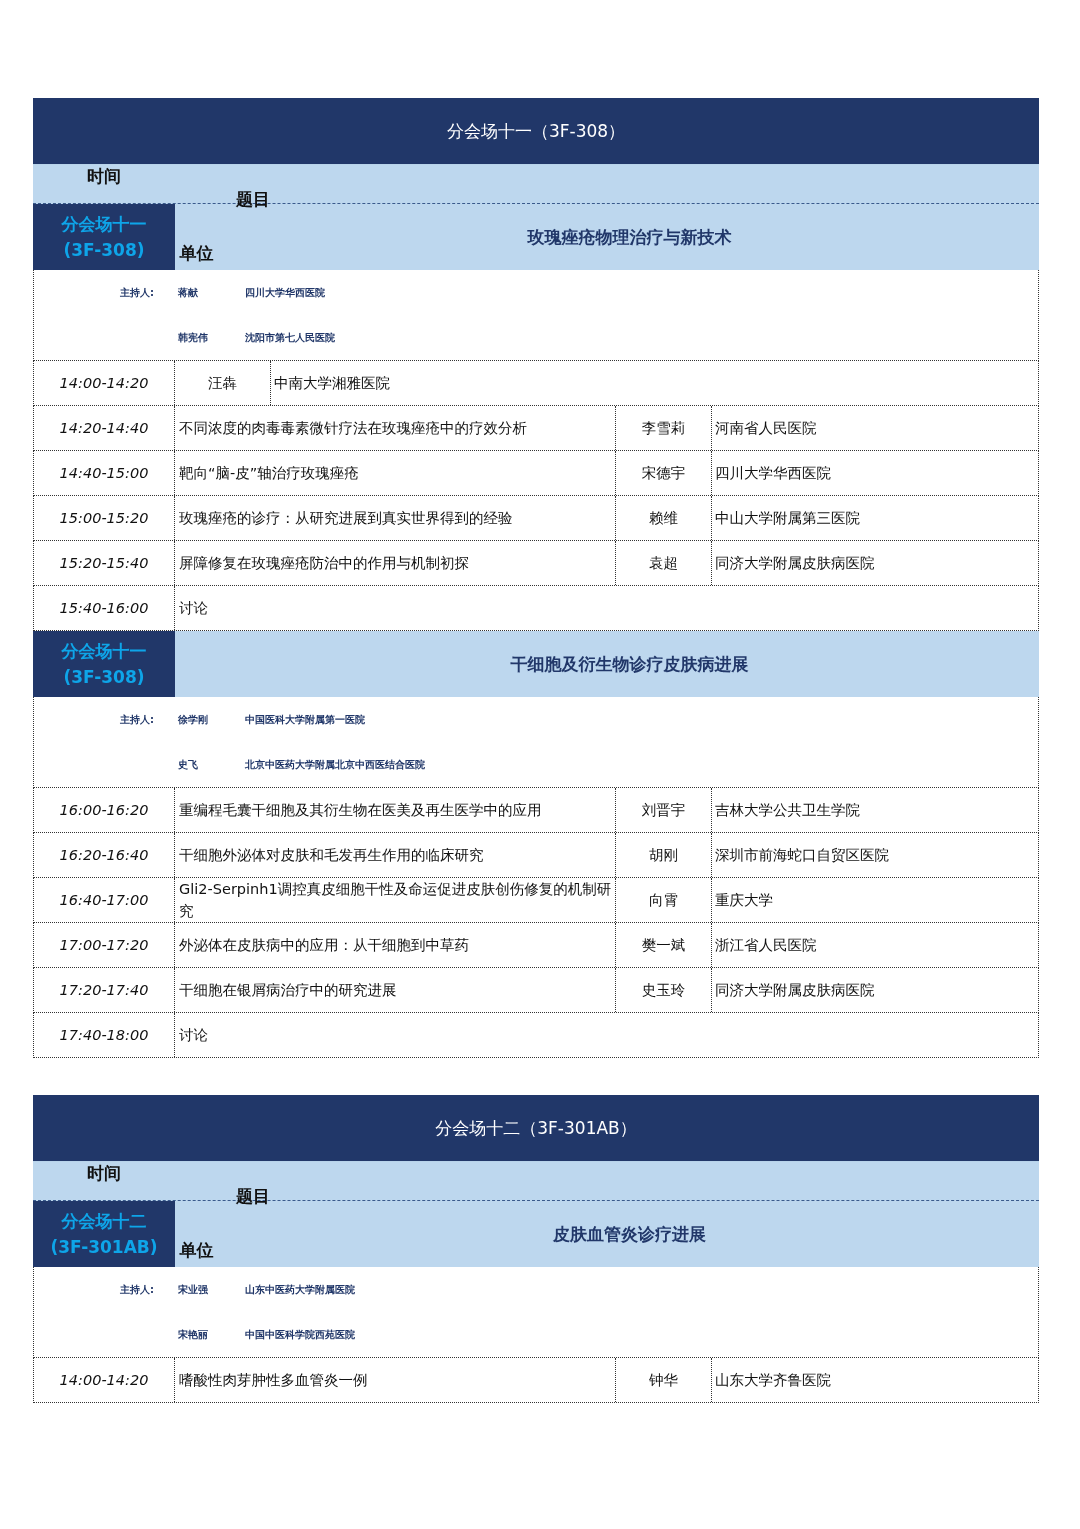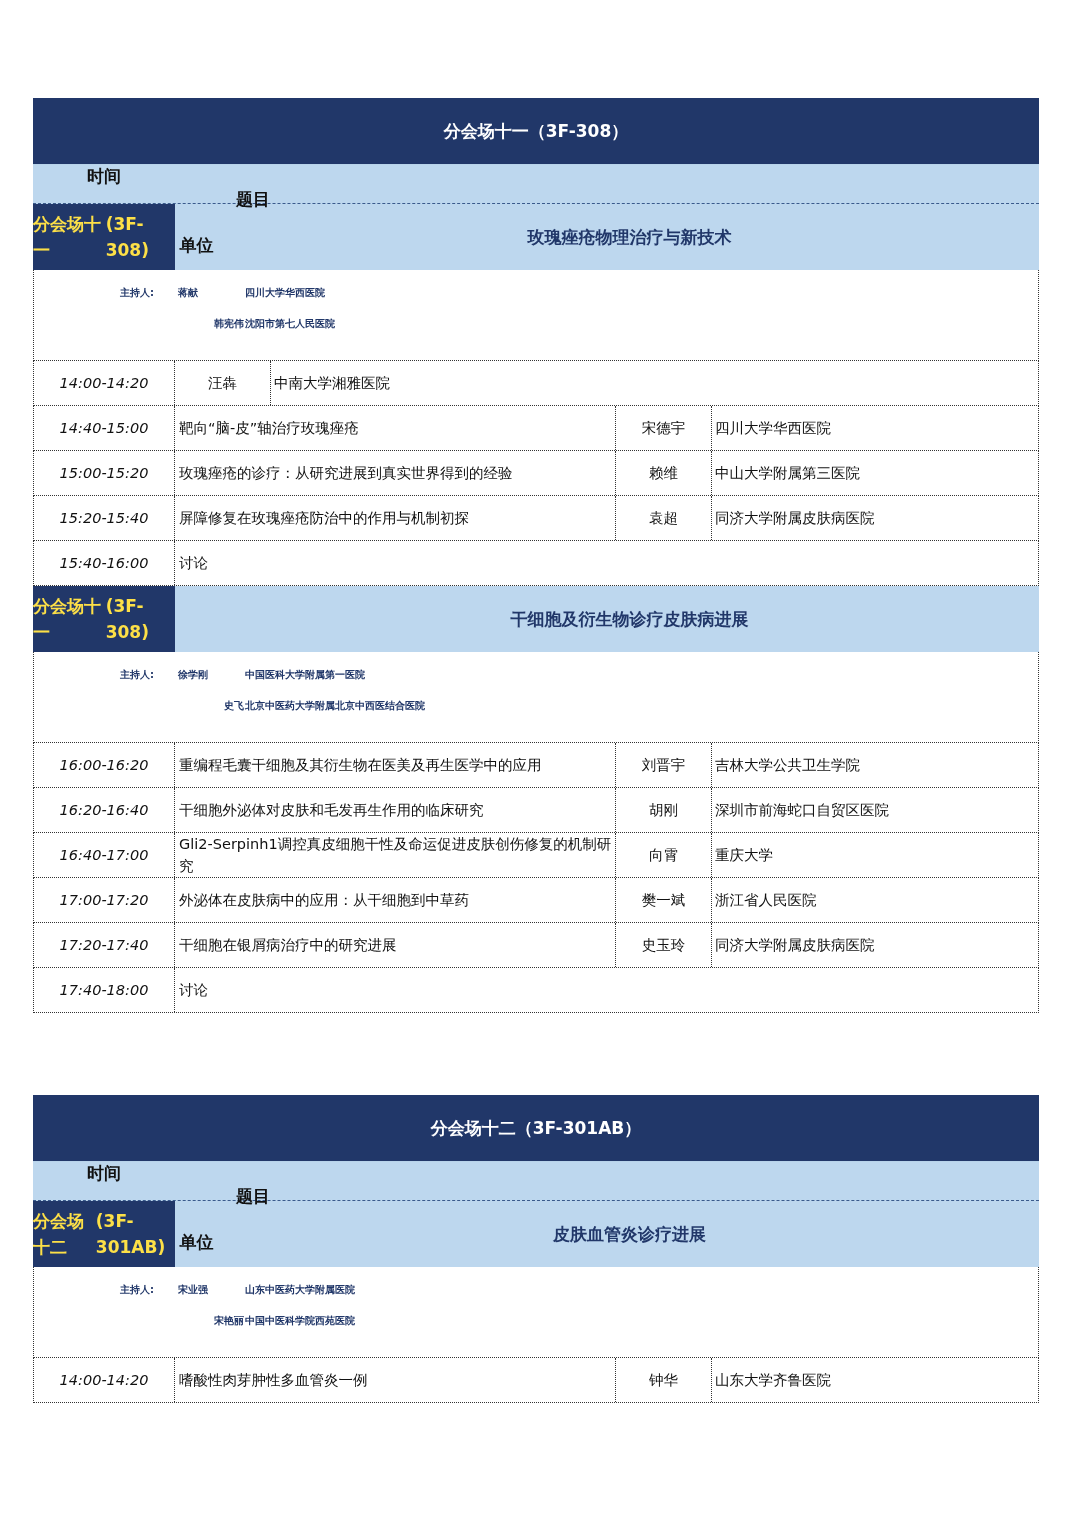--- a/index.html
+++ b/index.html
@@ -8,54 +8,54 @@
 
   .session-table {
     position: absolute;
     left: 33px;
     width: 1006px;
   }
   .hall-title {
     height: 67px;
     background: #213769;
     color: #ffffff;
-    font-weight: bold;
+    font-weight: normal;
     font-size: 17px;
     display: flex; align-items: center; justify-content: center;
     border-bottom: 1px solid #b8d3ea;
   }
   .col-header {
     height: 39px;
     background: #bdd7ee;
     display: flex;
     font-weight: bold;
     font-size: 17px;
     color: #111;
     border-bottom: 1px dashed #3a5a8c;
     flex-direction: column;
   }
   .col-header div { display: flex; align-items: center; justify-content: center; }
   .c-time { width: 142px; }
   .c-topic { width: 440px; }
   .c-speaker { width: 97px; }
-  .c-unit { width: 327px; }
+  .c-unit { width: 327px; margin-top: 8px; }
 
   .block-title {
     height: 66px;
     display: flex;
     background: #bdd7ee;
   }
   .block-title .venue {
     width: 142px;
     background: #213769;
-    color: #fde047;
+    color: #0ea5e9;
     font-weight: bold;
     font-size: 17px;
     line-height: 26px;
-    display: flex; align-items: center; justify-content: center;
+    display: flex; flex-direction: column; align-items: center; justify-content: center;
   }
   .block-title .theme {
     flex: 1;
     display: flex; align-items: center; justify-content: center;
     color: #213769;
     font-weight: bold;
     font-size: 17px;
     margin-left: 45px;
   }
 
@@ -64,21 +64,21 @@
     border-left: 1px dotted #333;
     border-right: 1px dotted #333;
     border-bottom: 1px dotted #333;
     position: relative;
     color: #213769;
     font-weight: bold;
     font-size: 10px;
   }
   .mod-row { position: absolute; display: flex; align-items: center; height: 20px; }
   .mod-row.r1 { top: 13px; }
-  .mod-row.r2 { top: 44px; text-align: right; }
+  .mod-row.r2 { top: 58px; }
   .mod-label { position: absolute; left: 86px; width: 58px; text-align: left; }
   .mod-name { position: absolute; left: 144px; width: 66px; }
   .mod-unit { position: absolute; left: 211px; white-space: nowrap; }
 
   .talk-row {
     height: 45px;
     display: flex;
     border-left: 1px dotted #333;
     border-right: 1px dotted #333;
     border-bottom: 1px dotted #333;
@@ -121,20 +121,26 @@
       <span class="mod-name">韩宪伟</span>
       <span class="mod-unit">沈阳市第七人民医院</span>
     </div>
   </div>
   <div class="talk-row">
     <div class="t-time">14:00-14:20</div>
     <div class="t-speaker">汪犇</div>
     <div class="t-unit">中南大学湘雅医院</div>
   </div>
   <div class="talk-row">
+    <div class="t-time">14:20-14:40</div>
+    <div class="t-topic">不同浓度的肉毒毒素微针疗法在玫瑰痤疮中的疗效分析</div>
+    <div class="t-speaker">李雪莉</div>
+    <div class="t-unit">河南省人民医院</div>
+  </div>
+  <div class="talk-row">
     <div class="t-time">14:40-15:00</div>
     <div class="t-topic">靶向“脑-皮”轴治疗玫瑰痤疮</div>
     <div class="t-speaker">宋德宇</div>
     <div class="t-unit">四川大学华西医院</div>
   </div>
   <div class="talk-row">
     <div class="t-time">15:00-15:20</div>
     <div class="t-topic">玫瑰痤疮的诊疗：从研究进展到真实世界得到的经验</div>
     <div class="t-speaker">赖维</div>
     <div class="t-unit">中山大学附属第三医院</div>

